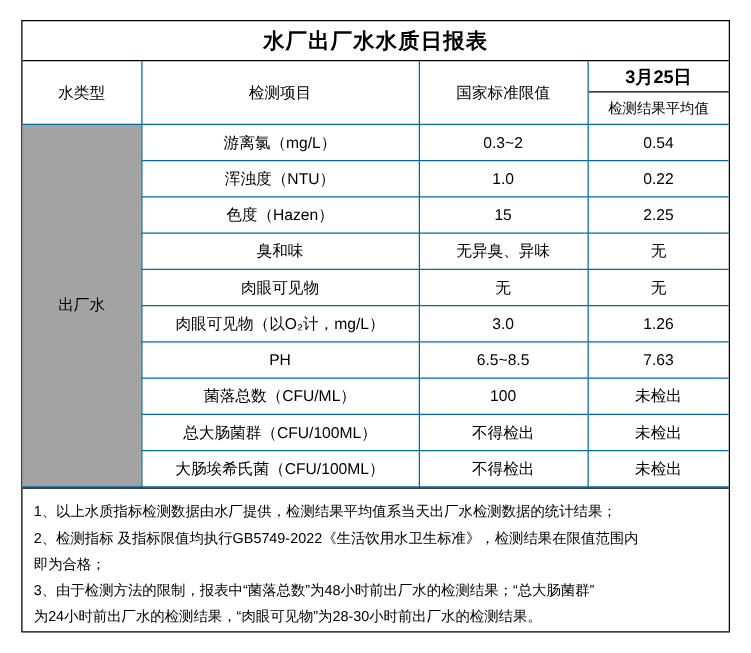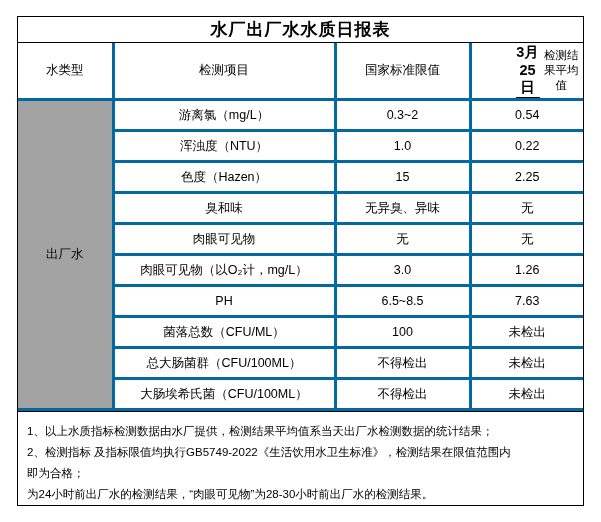--- a/index.html
+++ b/index.html
@@ -40,21 +40,21 @@
     font-weight: bold;
     letter-spacing: 1px;
     color: #000000;
   }
   table.report {
     border-collapse: collapse;
     width: 100%;
     table-layout: fixed;
   }
   table.report td, table.report th {
-    border: 3px solid #0369a1;
+    border: 1px solid #0369a1;
     font-size: 12.5px;
     color: #000000;
     font-weight: normal;
     padding: 0;
     text-align: center;
     vertical-align: middle;
   }
   
   table.report tr:first-child td, table.report tr:first-child th {
     border-top: 0;
@@ -73,23 +73,22 @@
   .hdr {
     height: 50px;
     font-size: 13.5px;
   }
   .date-cell {
     padding: 0;
     vertical-align: top;
   }
   .date-inner {
     display: flex;
-    flex-direction: row;
+    flex-direction: column;
     height: 100%;
-    margin-left: 44px;
   }
   .date-top {
     flex: 0 0 24px;
     display: flex;
     align-items: center;
     justify-content: center;
     border-bottom: 1px solid #000000;
     font-size: 14.5px;
     font-weight: bold;
   }
@@ -209,17 +208,18 @@
           <td>不得检出</td>
           <td>未检出</td>
         </tr>
       </tbody>
     </table>
 
     <div class="notes">
       <div>1、以上水质指标检测数据由水厂提供，检测结果平均值系当天出厂水检测数据的统计结果；</div>
       <div>2、检测指标 及指标限值均执行GB5749-2022《生活饮用水卫生标准》，检测结果在限值范围内</div>
       <div>即为合格；</div>
+      <div>3、由于检测方法的限制，报表中“菌落总数”为48小时前出厂水的检测结果；“总大肠菌群”</div>
       <div>为24小时前出厂水的检测结果，“肉眼可见物”为28-30小时前出厂水的检测结果。</div>
     </div>
 
   </div>
 </div>
 
 </body></html>

